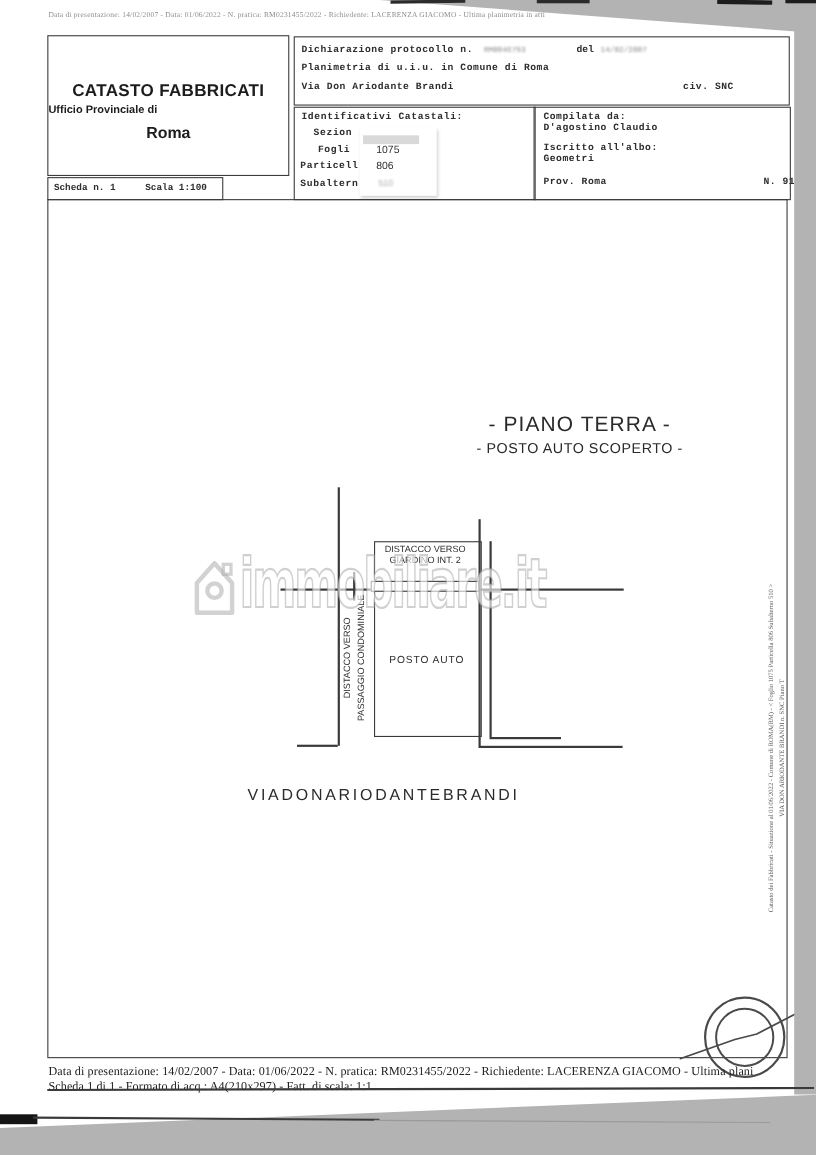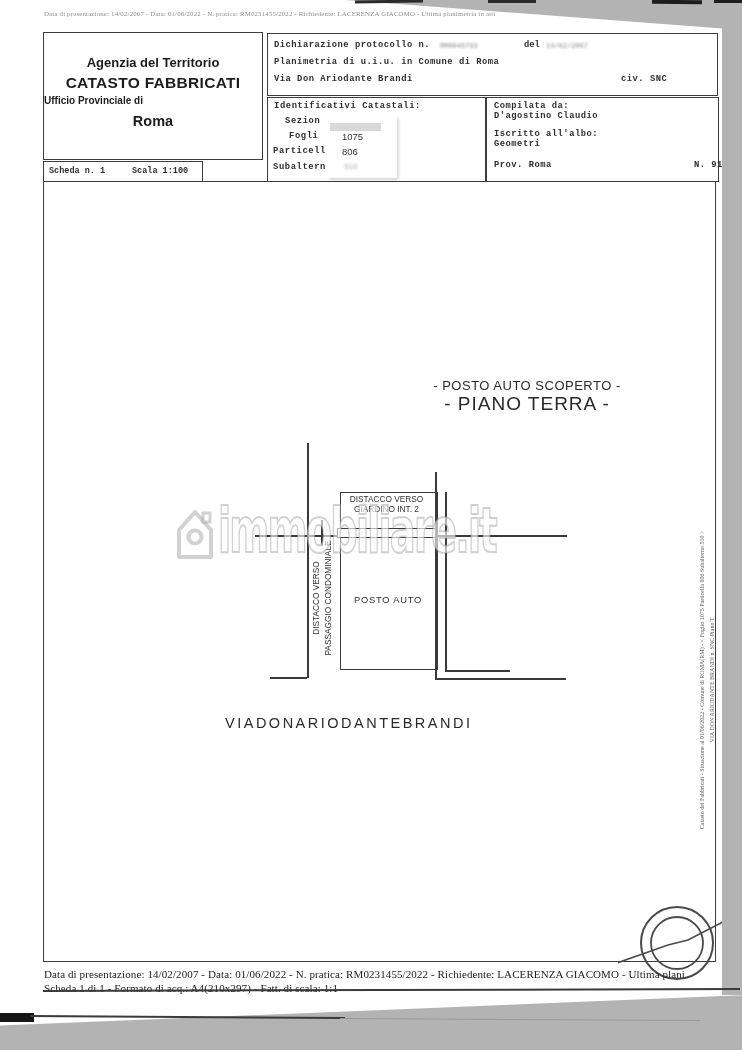--- a/index.html
+++ b/index.html
@@ -25,21 +25,20 @@
   .rot-center{transform:translate(-50%,-50%) rotate(-90deg);width:max-content;text-align:center;}
 </style>
 </head>
 <body>
 
 <div class="screen">
 
   <div class="abs serif nowrap z10" style="left:44px;top:10px;font-size:6.8px;color:#8d8d8d;filter:blur(0.35px);letter-spacing:0.2px;">Data di presentazione: 14/02/2007 - Data: 01/06/2022 - N. pratica: RM0231455/2022 - Richiedente: LACERENZA GIACOMO - Ultima planimetria in atti</div>
 
   <div class="abs box z10" style="left:43px;top:32px;width:218px;height:126px;">
-    <div class="abs sans" style="left:0;top:22px;width:100%;text-align:center;font-size:13px;font-weight:600;">Agenzia del Territorio</div>
     <div class="abs sans" style="left:0;top:41px;width:100%;text-align:center;font-size:15.5px;font-weight:bold;letter-spacing:0.3px;">CATASTO FABBRICATI</div>
     <div class="abs sans" style="left:0;top:62px;width:100%;text-align:left;font-size:10px;font-weight:600;">Ufficio Provinciale di</div>
     <div class="abs sans" style="left:0;top:80px;width:100%;text-align:center;font-size:14.5px;font-weight:600;">Roma</div>
   </div>
 
   <div class="abs box z10" style="left:43px;top:161px;width:158px;height:19px;">
     <span class="abs mono nowrap" style="left:5px;top:4px;font-size:8.5px;font-weight:bold;">Scheda n. 1</span>
     <span class="abs mono nowrap" style="left:88px;top:4px;font-size:8.5px;font-weight:bold;">Scala 1:100</span>
   </div>
 
@@ -74,22 +73,22 @@
     <span class="abs mono nowrap" style="left:8px;top:13px;font-size:8.8px;font-weight:bold;letter-spacing:0.5px;text-align:center;">D'agostino Claudio</span>
     <span class="abs mono nowrap" style="left:8px;top:31px;font-size:8.8px;font-weight:bold;letter-spacing:0.5px;">Iscritto all'albo:</span>
     <span class="abs mono nowrap" style="left:8px;top:41px;font-size:8.8px;font-weight:bold;letter-spacing:0.5px;">Geometri</span>
     <span class="abs mono nowrap" style="left:8px;top:62px;font-size:8.8px;font-weight:bold;letter-spacing:0.5px;">Prov. Roma</span>
     <span class="abs mono nowrap" style="left:168px;top:62px;font-size:8.8px;font-weight:bold;letter-spacing:0.5px;margin-left:40px;">N. 9188</span>
   </div>
 
   <div class="abs box z10" style="left:43px;top:181px;width:671px;height:779px;"></div>
 
   <div class="abs z10" style="left:402px;top:376px;width:250px;text-align:center;">
+    <div class="sans nowrap" style="font-size:19px;letter-spacing:1px;color:#2a2a2a;">- PIANO TERRA -</div>
     <div class="sans nowrap" style="font-size:13px;letter-spacing:0.5px;color:#2a2a2a;margin-top:2px;">- POSTO AUTO SCOPERTO -</div>
-    <div class="sans nowrap" style="font-size:19px;letter-spacing:1px;color:#2a2a2a;">- PIANO TERRA -</div>
   </div>
 
   <div class="abs line z10" style="left:307px;top:443px;width:1.5px;height:235px;"></div>
   <div class="abs line z10" style="left:255px;top:535px;width:85px;height:1.5px;"></div>
   <div class="abs line z10" style="left:321px;top:520px;width:1.5px;height:26px;"></div>
   <div class="abs z10" style="left:340px;top:492px;width:96px;height:176px;border:1.5px solid #3a3a3a;"></div>
   <div class="abs z10" style="left:337px;top:528px;width:97px;height:8px;border:1.5px solid #3a3a3a;background:#fff;"></div>
   <div class="abs line z10" style="left:436px;top:535px;width:131px;height:1.5px;"></div>
   <div class="abs line z10" style="left:445px;top:492px;width:1.5px;height:178px;"></div>
   <div class="abs line z10" style="left:445px;top:670px;width:65px;height:1.5px;"></div>

